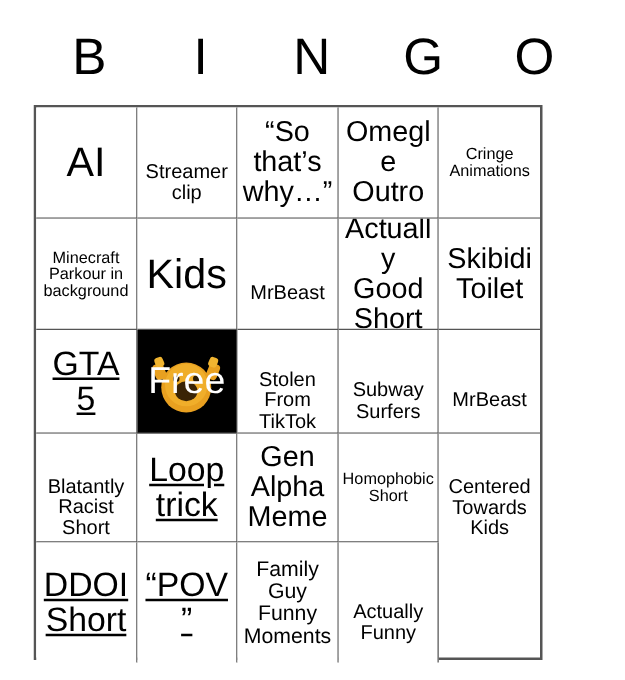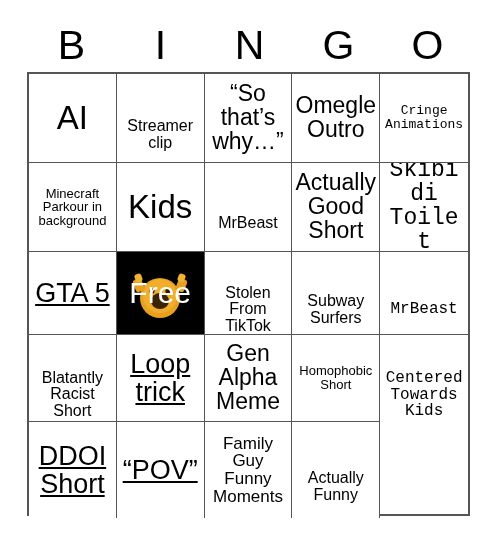--- a/index.html
+++ b/index.html
@@ -40,22 +40,22 @@
     line-height: 1;
     font-weight: 400;
     letter-spacing: 0px;
     color: #000000;
   }
 
   
   #grid {
     position: absolute;
     left: 27px;
-    top: 72px;
-    width: 443px;
+    top: 84px;
+    width: 407px;
     height: 444px;
     box-sizing: border-box;
     border-top: 2px solid #555555;
     border-left: 2px solid #555555;
     border-right: 2px solid #555555;
     border-bottom: 2px solid #555555;
     display: grid;
     grid-template-columns: repeat(5, 1fr);
     grid-template-rows: 89px 89px 83px 87px 96px;
   }
@@ -66,21 +66,21 @@
     border-bottom: 1px solid #555555;
     display: flex;
     align-items: center;
     justify-content: center;
     text-align: center;
     padding: 1px 3px;
     overflow: hidden;
     background: #ffffff;
     position: relative;
   }
-  .cell:nth-child(5n) { border-right: none; font-family: Liberation Mono, monospace; }
+  .cell:nth-child(5n) { border-right: none; }
   .cell.lastrow { border-bottom: none; }
 
   .cell-text {
     display: block;
     width: 100%;
     line-height: 1.04;
     word-wrap: break-word;
     white-space: pre-line;
   }
 

